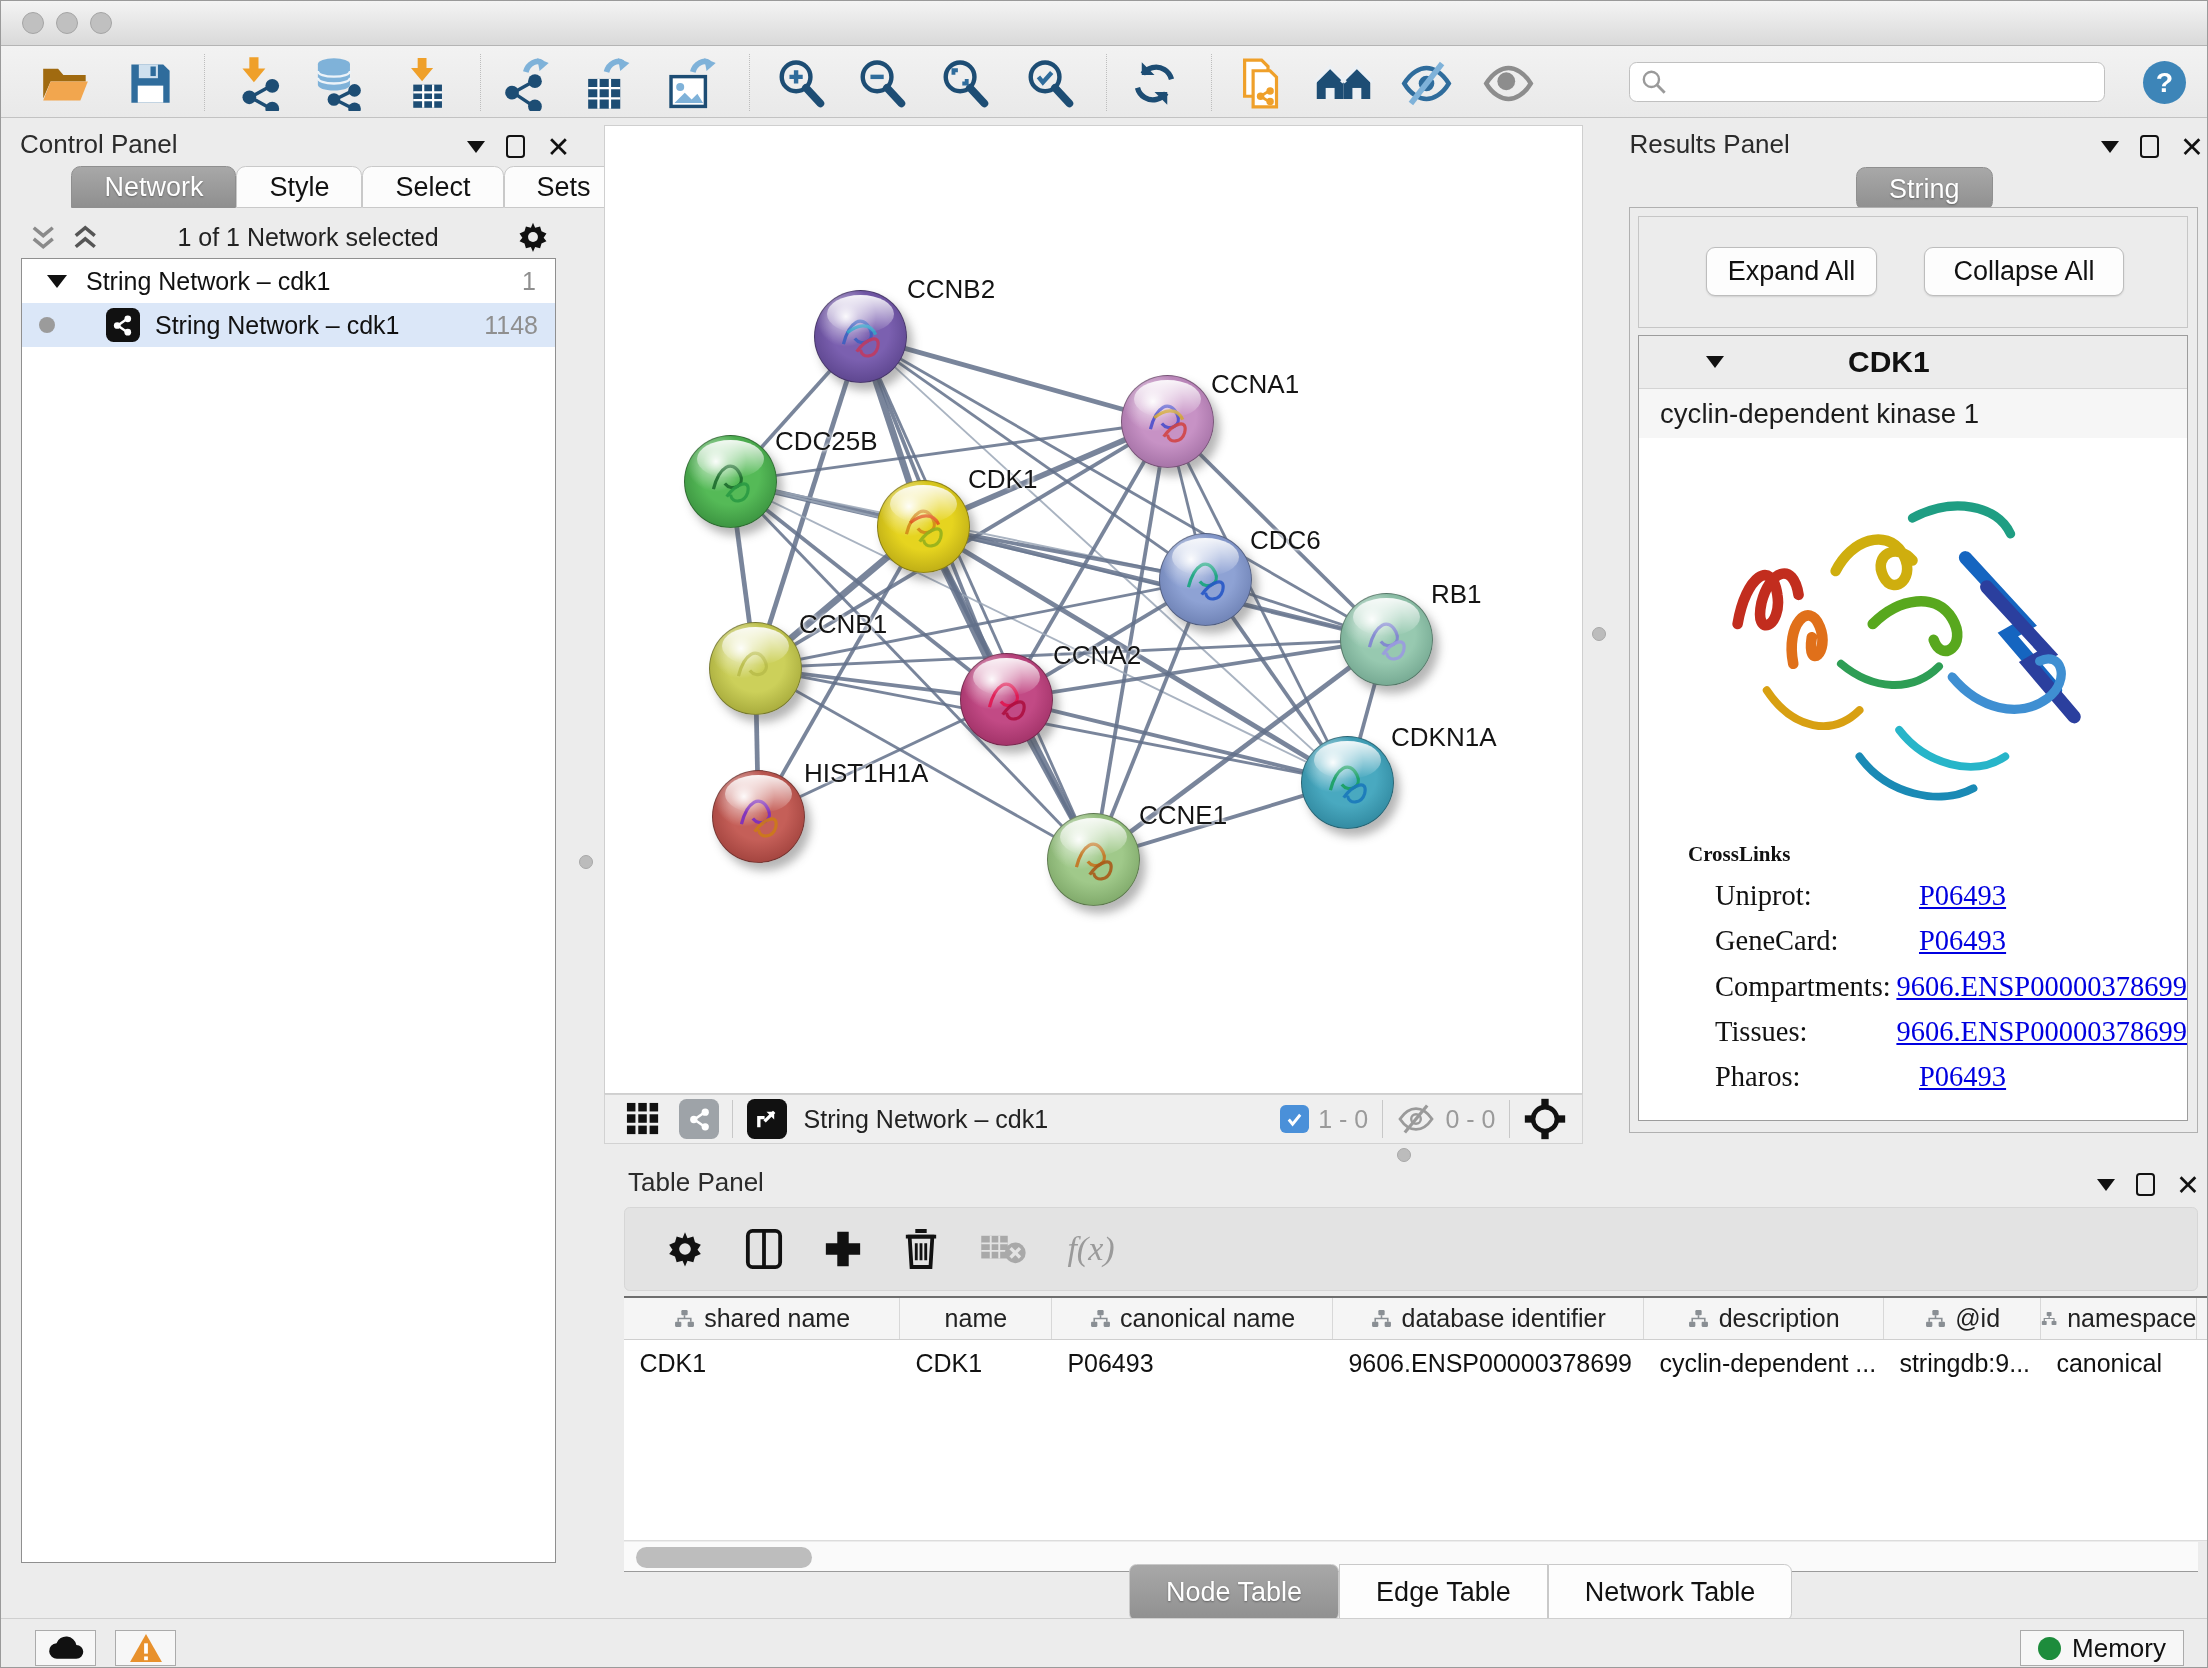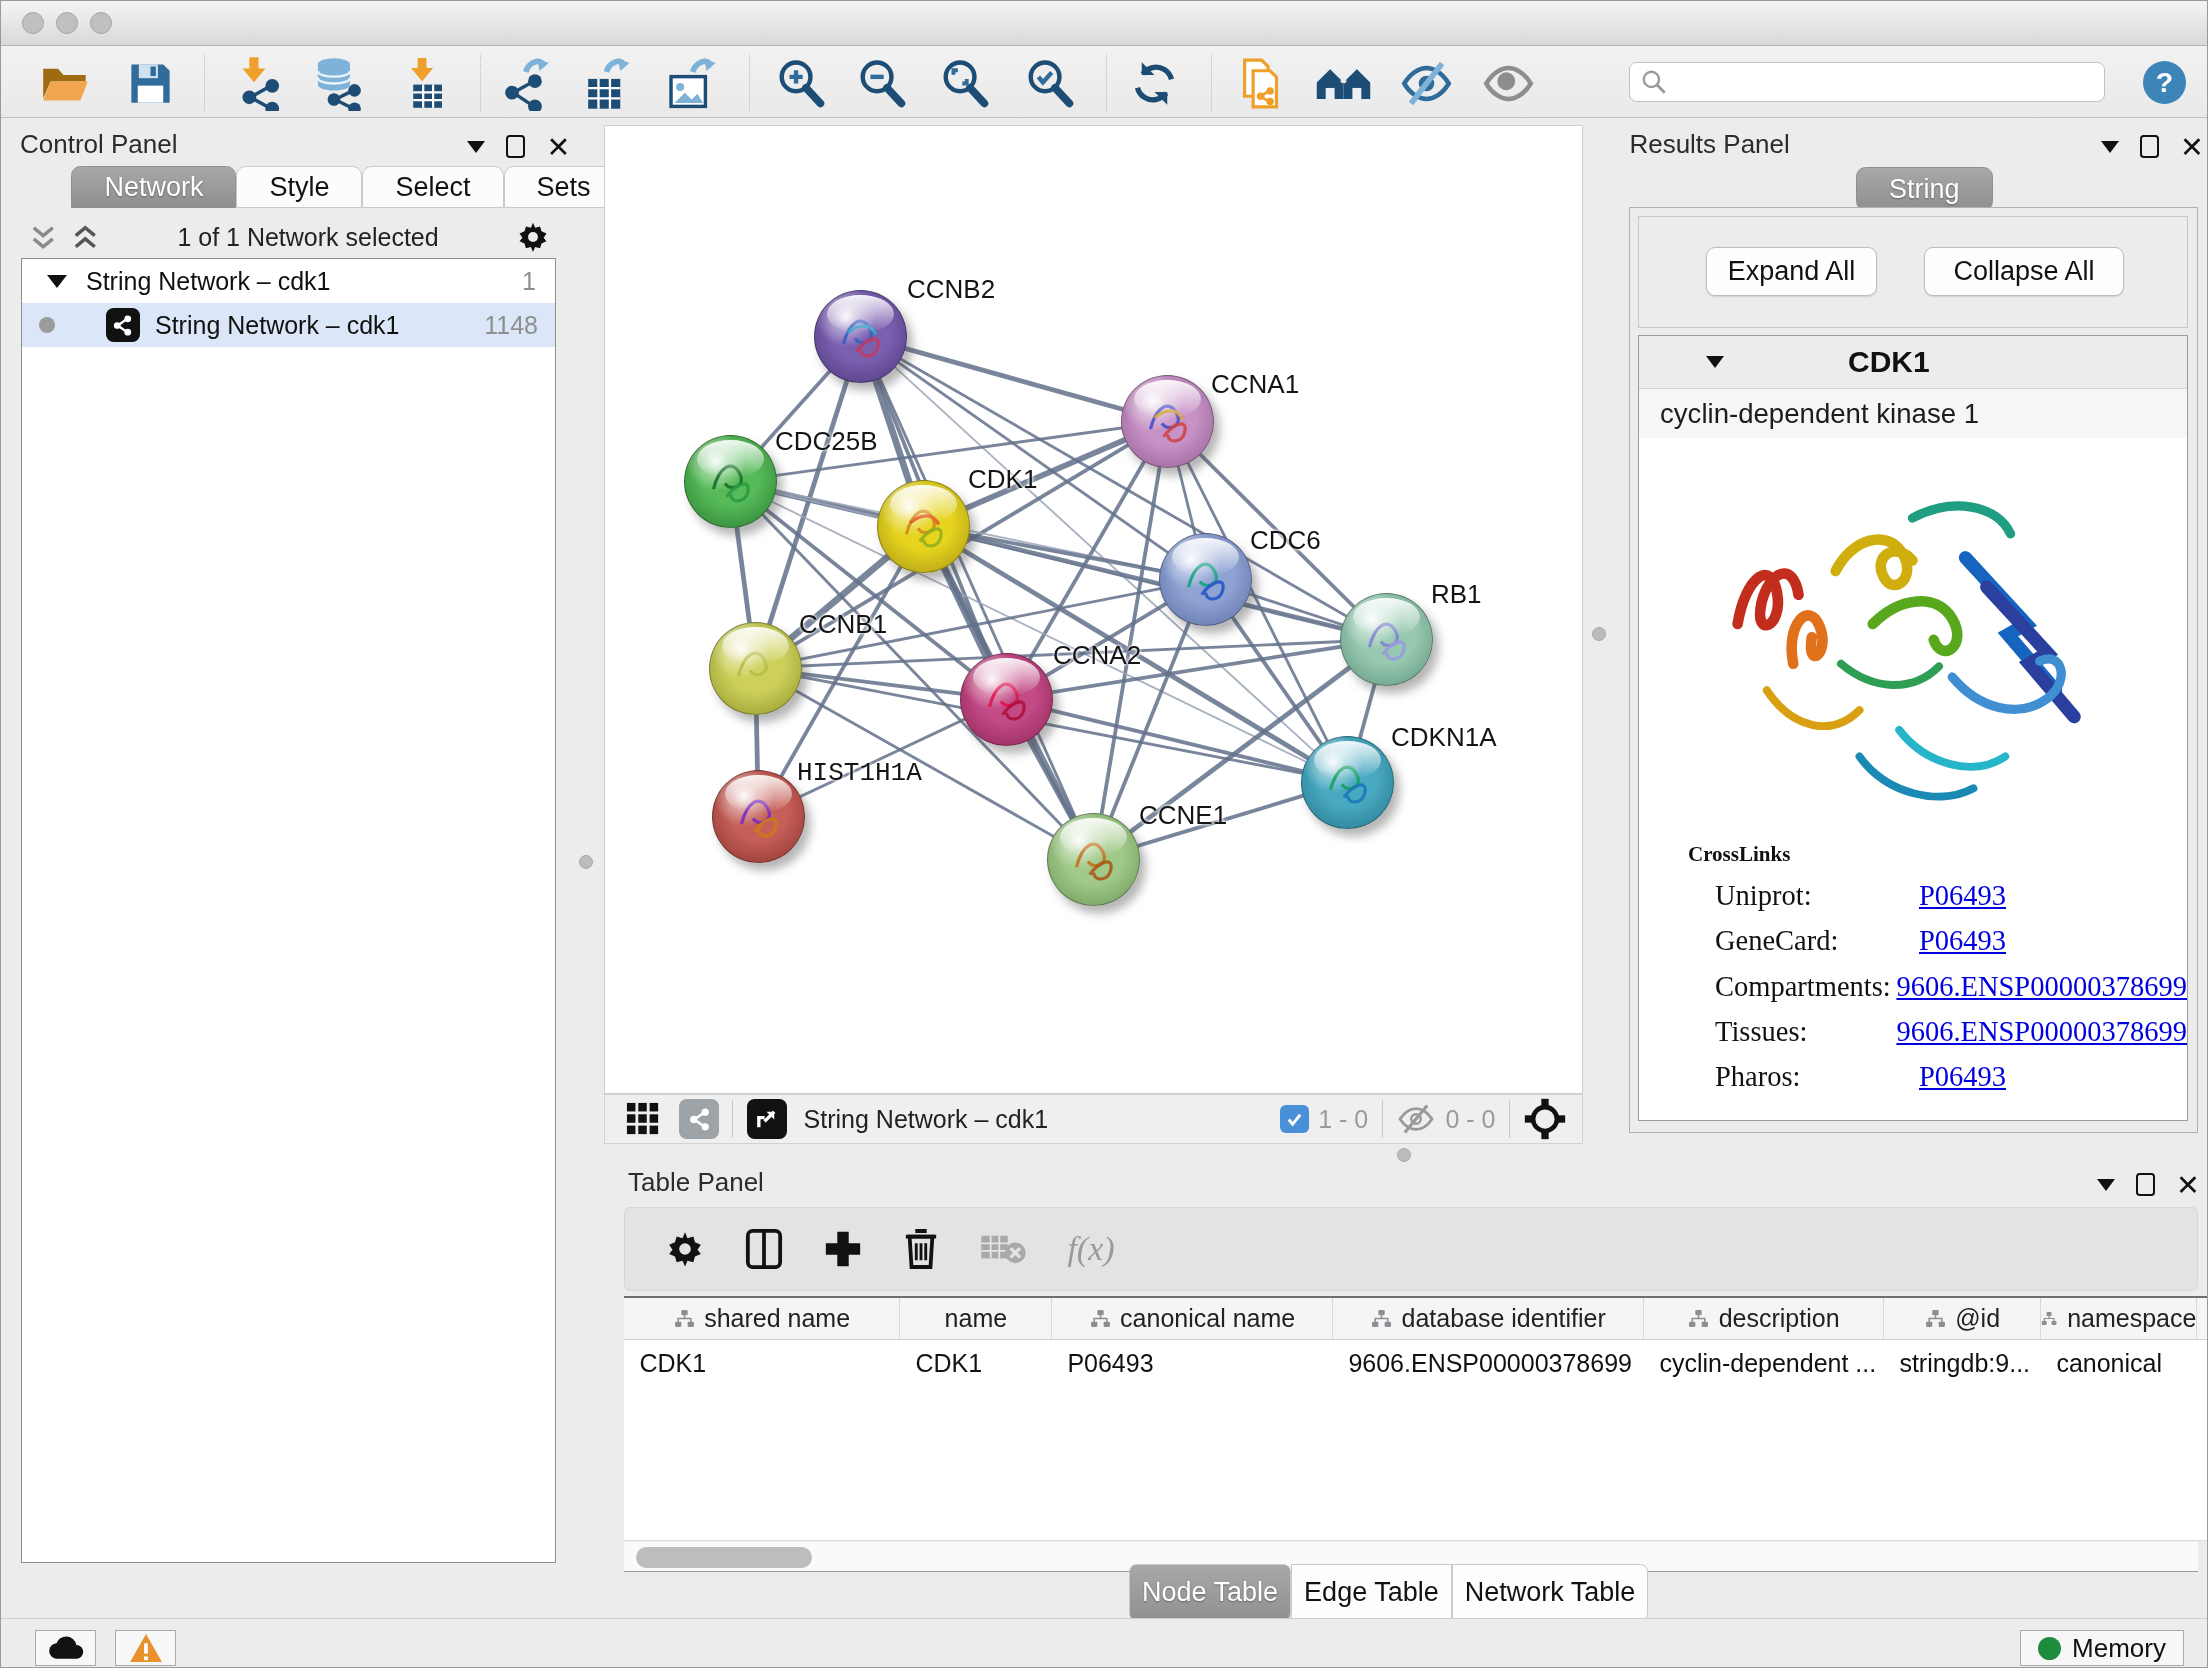--- a/index.html
+++ b/index.html
@@ -128,21 +128,21 @@
     font-size:25px; color:#222; border-right:1px solid #d8d8d8; overflow:hidden;
     white-space:nowrap; }
   #tbl-body .td { display:flex; align-items:center; font-size:25px; color:#111;
     padding-left:15px; overflow:hidden; white-space:nowrap; }
   .tr { display:flex; height:46px; }
   #tp-hscroll { position:absolute; left:11.4px; top:379px; width:1574px; height:30px;
     background:#fafafa; border-bottom:1.9px solid #9a9a9a; }
   #tp-hthumb { position:absolute; left:11.4px; top:4.8px; width:176px; height:21px;
     background:#bdbdbd; border-radius:10.5px; }
   #tbl-tabs { position:absolute; left:516px; top:401px; display:flex; }
-  .btab { height:57px; padding:0 12px; font-size:27px; display:flex; align-items:center;
+  .btab { height:57px; padding:0 36px; font-size:27px; display:flex; align-items:center;
     background:#fdfdfd; border:1px solid #c9c9c9; color:#111; }
   .btab.sel { background:linear-gradient(#a8a8a8,#909090); color:#fff; border-radius:7.6px;
     text-shadow:0 1px 1.9px rgba(0,0,0,.35); }
   .btab:last-child { border-radius:0 7.6px 7.6px 0; }
   
   #statusbar { position:absolute; left:0; top:1617px; width:100%; height:51px;
     background:#ececec; border-top:1px solid #cfcfcf; }
   .sb-btn { position:absolute; top:10.5px; width:61px; height:36px; background:#f7f7f7;
     border:1.9px solid #ababab; display:flex; align-items:center; justify-content:center; }
   #memory-btn { position:absolute; right:23px; top:11.4px; height:36px; padding:0 17px;
@@ -468,21 +468,21 @@
         <div class="node-label" style="left: 448px; top: 514px;">CCNA2</div>
         <div class="node" style="left: 696px; top: 610px; background: radial-gradient(circle at 34% 28%, rgba(255, 255, 255, 0.95) 0%, rgba(255, 255, 255, 0.45) 14%, rgba(255, 255, 255, 0) 34%), radial-gradient(circle at 50% 44%, rgb(73, 169, 192) 42%, rgb(34, 117, 140) 100%);"><svg width="91" height="91" viewBox="-48 -48 96 96">
             <path d="M-18 8 C -12 -16, 2 -24, 10 -8 C 16 4, 2 12, -6 2" stroke="#18a060" stroke-width="3.4" fill="none" opacity="0.9"></path>
             <path d="M-4 16 C 6 2, 22 -4, 18 12 C 15 22, 2 24, 0 14" stroke="#1a78ba" stroke-width="3.4" fill="none" opacity="0.9"></path>
           </svg></div>
         <div class="node-label" style="left: 786px; top: 596px;">CDKN1A</div>
         <div class="node" style="left: 107px; top: 644px; background: radial-gradient(circle at 34% 28%, rgba(255, 255, 255, 0.95) 0%, rgba(255, 255, 255, 0.45) 14%, rgba(255, 255, 255, 0) 34%), radial-gradient(circle at 50% 44%, rgb(197, 95, 88) 42%, rgb(140, 50, 46) 100%);"><svg width="91" height="91" viewBox="-48 -48 96 96">
             <path d="M-18 8 C -12 -16, 2 -24, 10 -8 C 16 4, 2 12, -6 2" stroke="#7b2cc0" stroke-width="3.4" fill="none" opacity="0.9"></path>
             <path d="M-4 16 C 6 2, 22 -4, 18 12 C 15 22, 2 24, 0 14" stroke="#cc7a18" stroke-width="3.4" fill="none" opacity="0.9"></path>
           </svg></div>
-        <div class="node-label" style="left: 192px; top: 632px; font-family: Liberation Mono, monospace;">HIST1H1A</div>
+        <div class="node-label" style="left: 199px; top: 632px;">HIST1H1A</div>
         <div class="node" style="left: 442px; top: 687px; background: radial-gradient(circle at 34% 28%, rgba(255, 255, 255, 0.95) 0%, rgba(255, 255, 255, 0.45) 14%, rgba(255, 255, 255, 0) 34%), radial-gradient(circle at 50% 44%, rgb(160, 201, 138) 42%, rgb(106, 148, 85) 100%);"><svg width="91" height="91" viewBox="-48 -48 96 96">
             <path d="M-18 8 C -12 -16, 2 -24, 10 -8 C 16 4, 2 12, -6 2" stroke="#c4731f" stroke-width="3.4" fill="none" opacity="0.9"></path>
             <path d="M-4 16 C 6 2, 22 -4, 18 12 C 15 22, 2 24, 0 14" stroke="#a85a18" stroke-width="3.4" fill="none" opacity="0.9"></path>
           </svg></div>
         <div class="node-label" style="left: 534px; top: 674px;">CCNE1</div>
       </div>
   </div>
 
   <div id="net-toolbar">
     <svg width="34" height="34" viewBox="0 0 36 36" style="margin-left:21px">

